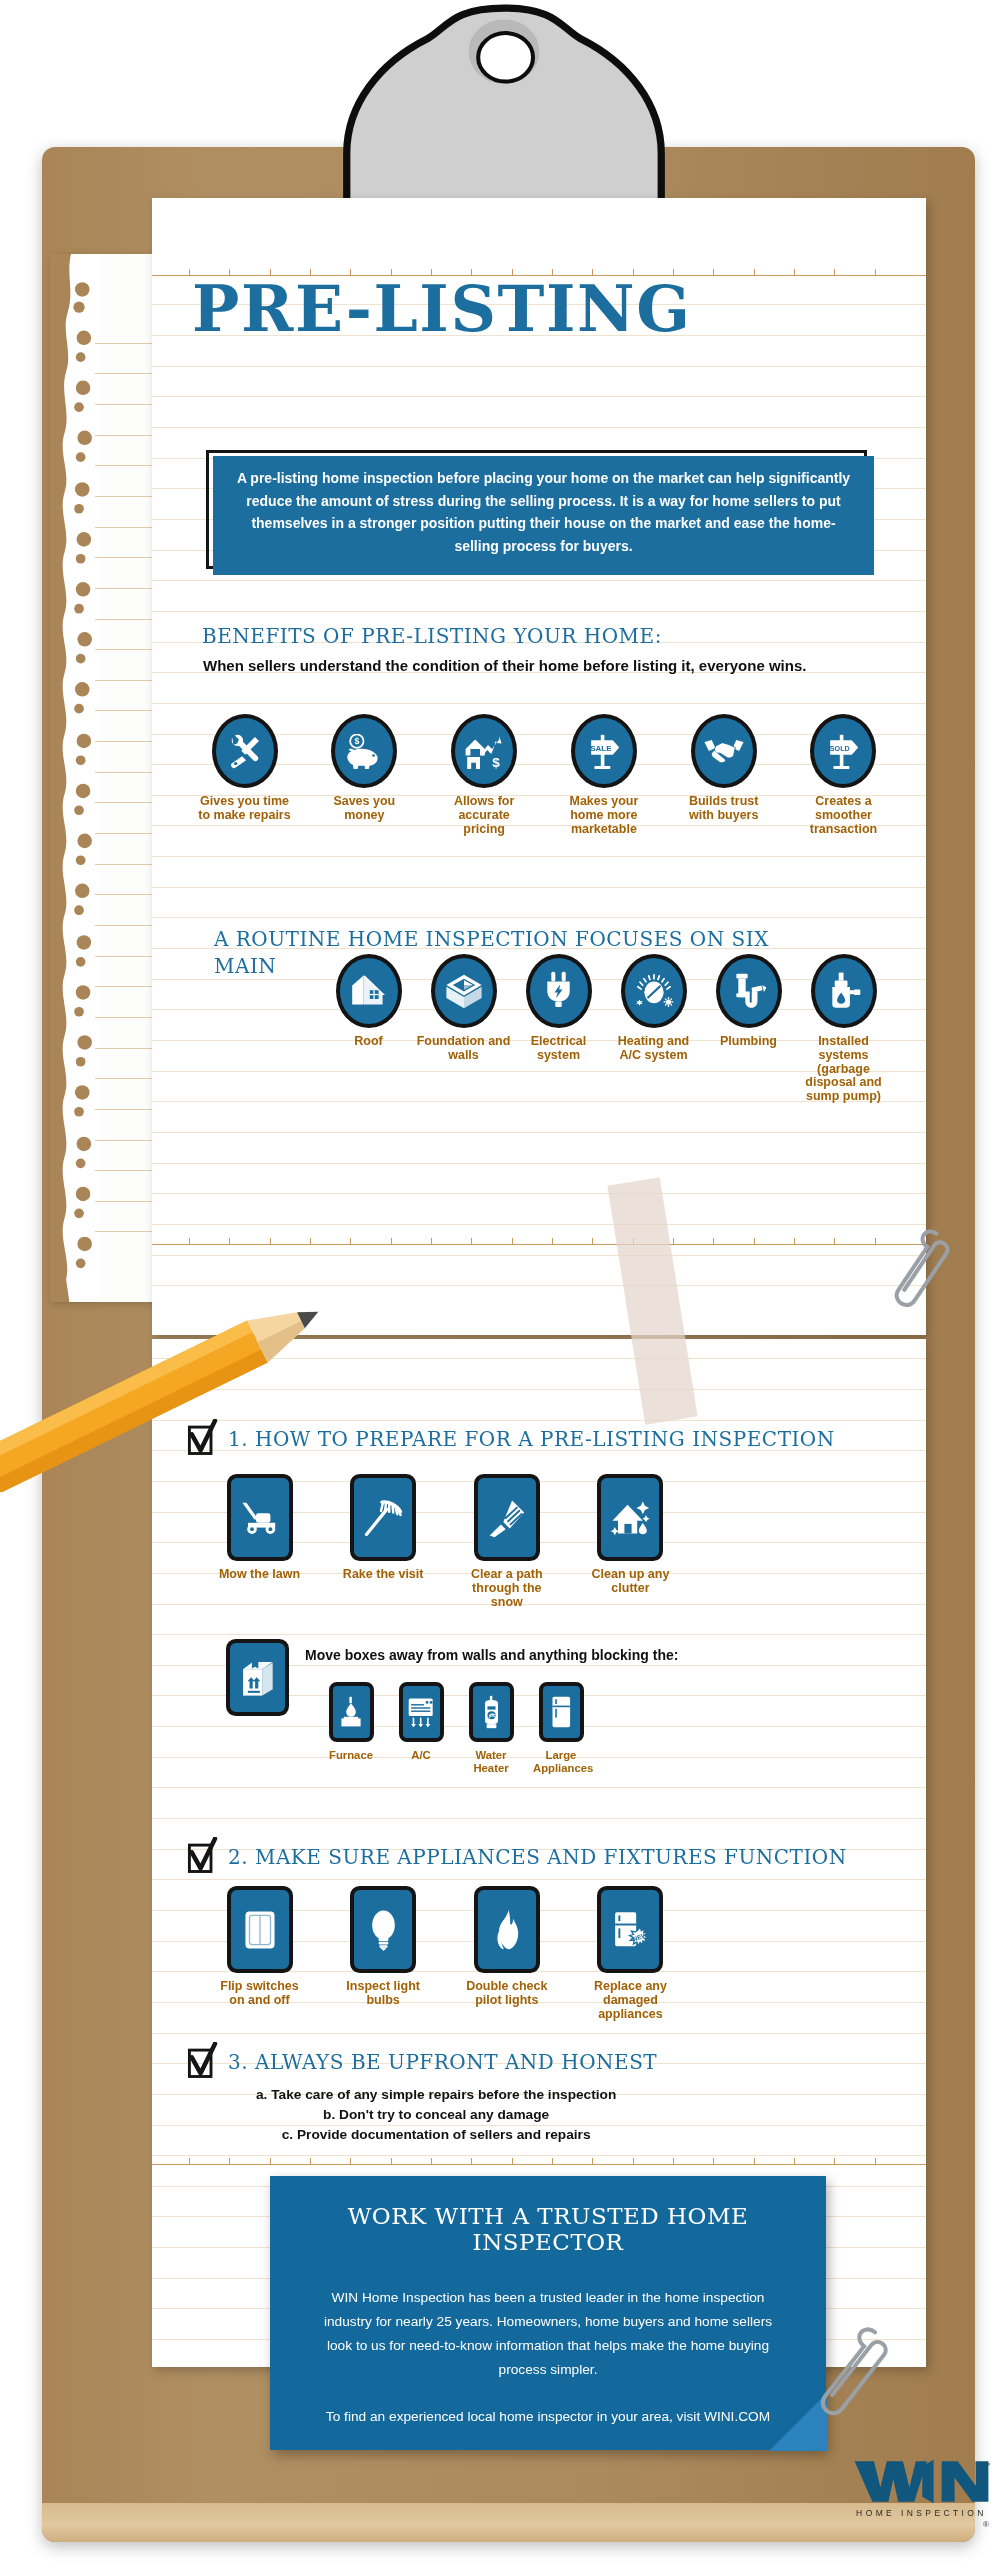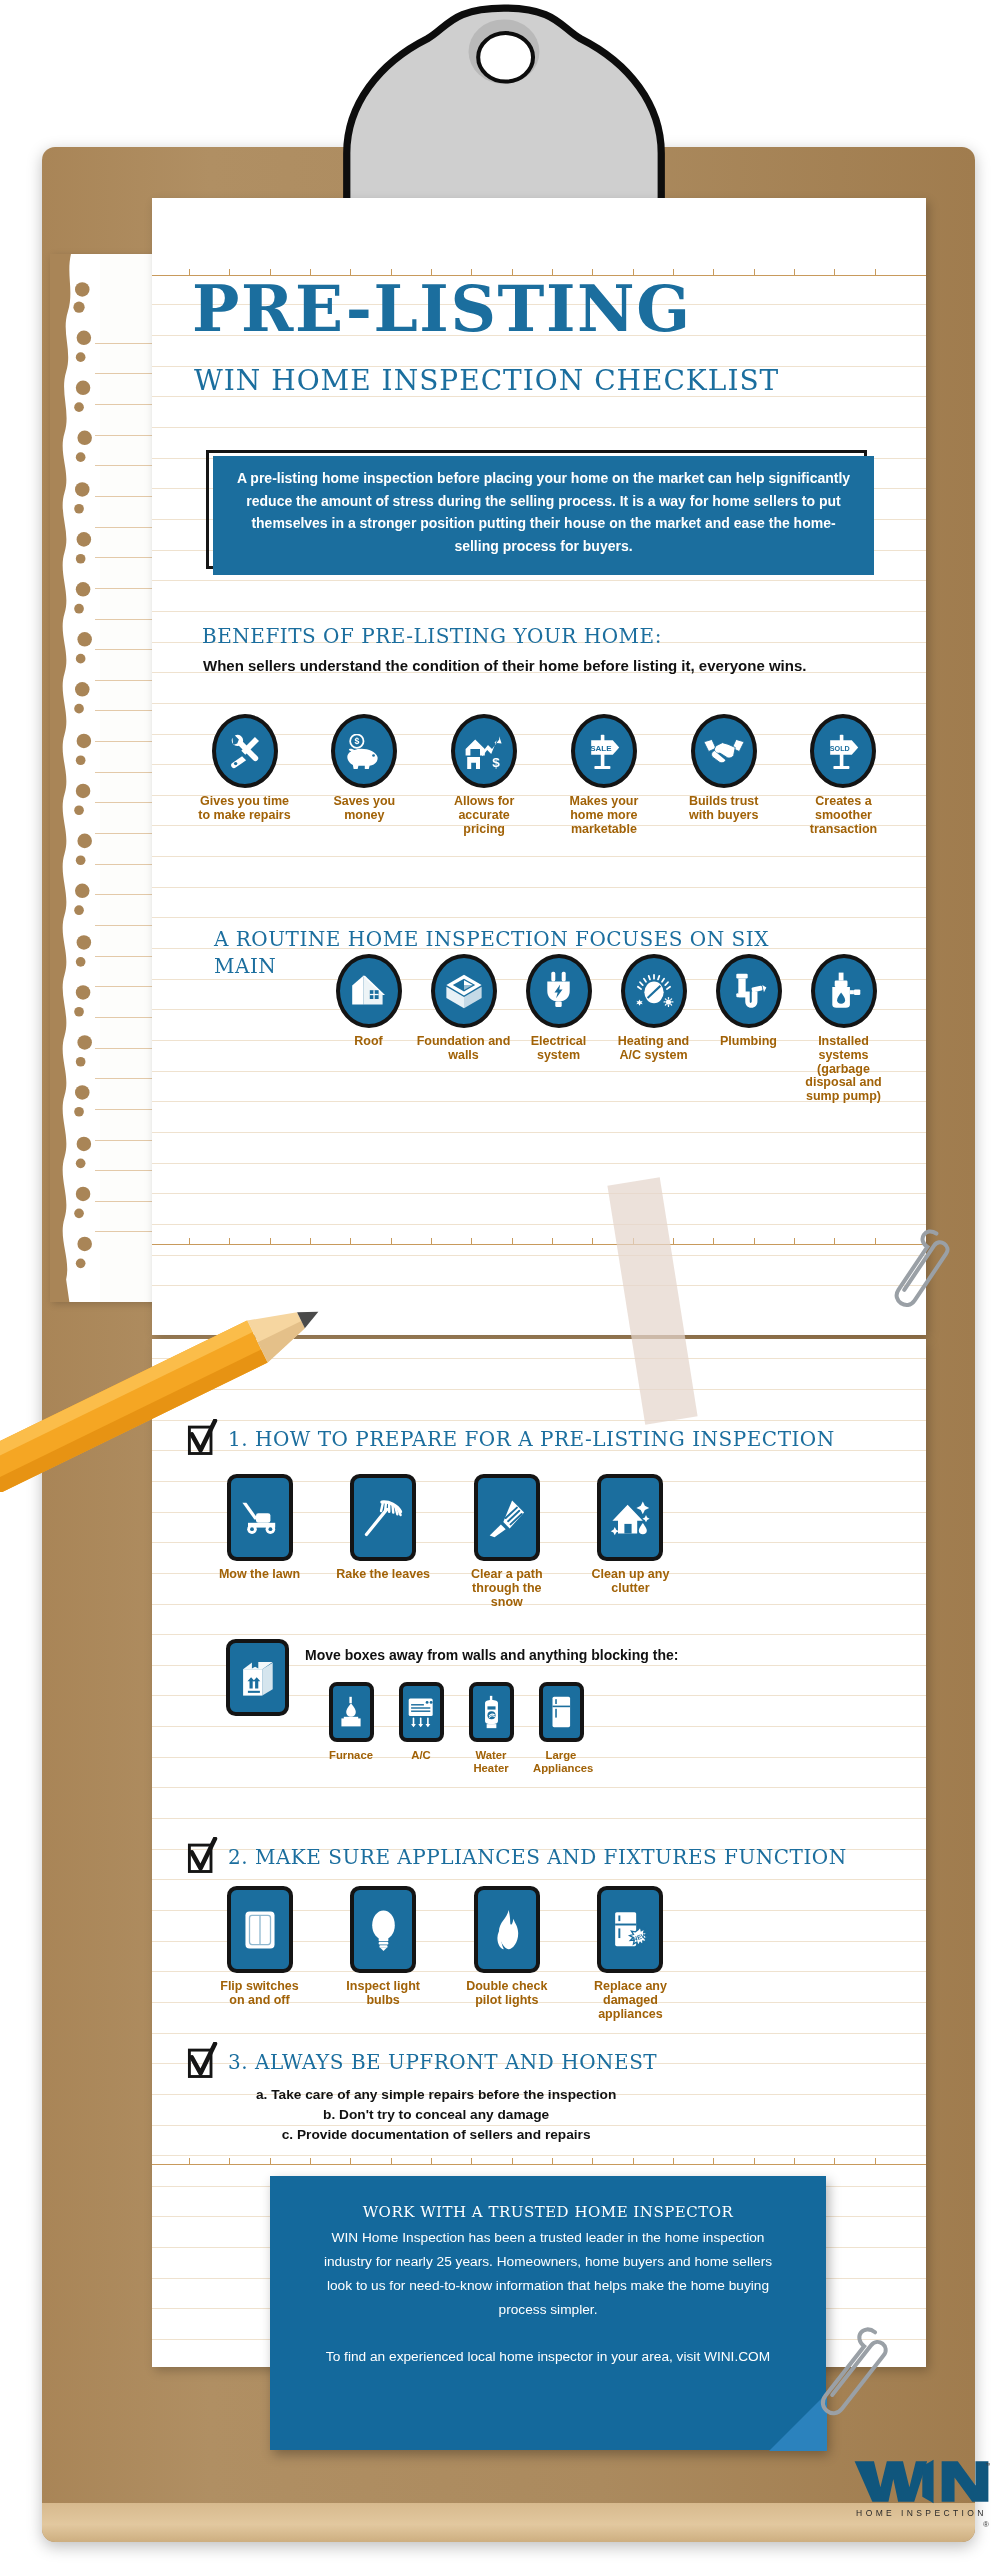--- a/index.html
+++ b/index.html
@@ -156,23 +156,23 @@
     position: absolute; left: 270px; top: 2176px;
     width: 556px; height: 274px;
     background: #14699c;
     box-shadow: 3.2px 4.8px 11.3px rgba(0,0,0,.3);
     color: #fff;
     text-align: center;
     padding: 27.4px 42px;
   }
   .cta-title {
     font-family: "DejaVu Serif", serif;
-    font-size: 15px;
+    font-size: 23px;
     letter-spacing: 0.5px;
-    margin-bottom: 5px;
+    margin-bottom: 31px;
   }
   .cta-body { font-size: 13.7px; line-height: 24px; }
   .cta-body2 { font-size: 13.7px; line-height: 24px; margin-top: 22.6px; }
   .cta-fold {
     position: absolute; right: -0.8px; bottom: -0.8px;
     width: 0; height: 0;
     border-left: 58px solid transparent;
     border-bottom: 58px solid #2b82bd;
   }
 
@@ -428,21 +428,20 @@
       <div class="tk" style="left:521px"></div>
         <div class="tk" style="left:561px"></div>
       <div class="tk" style="left:602px"></div>
         <div class="tk" style="left:642px"></div>
       <div class="tk" style="left:682px"></div>
         <div class="tk" style="left:723px"></div>
     </div>
   </div>
 
   <div class="title-main">PRE-LISTING</div>
-  <div class="title-sub">WIN HOME INSPECTION CHECKLIST</div>
 
   <div class="intro-outline"></div>
   <div class="intro-panel">A pre-listing home inspection before placing your home on the market can help significantly reduce the amount of stress during the selling process. It is a way for home sellers to put themselves in a stronger position putting their house on the market and ease the home-selling process for buyers.</div>
 
   <div class="sec-head" style="left:202px; top:623px;">BENEFITS OF PRE-LISTING YOUR HOME:</div>
   <div class="sec-sub" style="left:203px; top:657px;">When sellers understand the condition of their home before listing it, everyone wins.</div>
 
   <div class="icon-row" style="left:197px; top:714px; width:694px; justify-content:space-between;">
 
     <div class="icon-cell" style="width:95px">
@@ -710,21 +709,21 @@
             <path d="M23 7 L21 16"></path>
                 <path d="M27 6 L26 16"></path>
                 <path d="M31 6.5 L31 17"></path>
             <path d="M35 8 L36 18"></path>
                 <path d="M38.5 10.5 L41 20"></path>
                 <path d="M42 14 L45 21"></path>
           </g>
         </g>
           </svg>
       </div>
-      <div class="icon-label">Rake the leaves</div>
+      <div class="icon-label">Rake the visit</div>
     </div>
     <div class="icon-cell" style="width:97px">
       <div class="badge-square">
         <svg width="39" height="40" viewBox="0 0 48 50">
             <g fill="#fff">
           <path d="M3 47 L17 33 L23 39 L9 49 Z"></path>
           <path d="M20 30 L31 3 L46 18 L28 38 Z"></path>
           <g stroke="#1b6e9e" stroke-width="2.4" stroke-linecap="round">
             <path d="M26 29 L40 16"></path>
                 <path d="M29 33 L43 20"></path>

